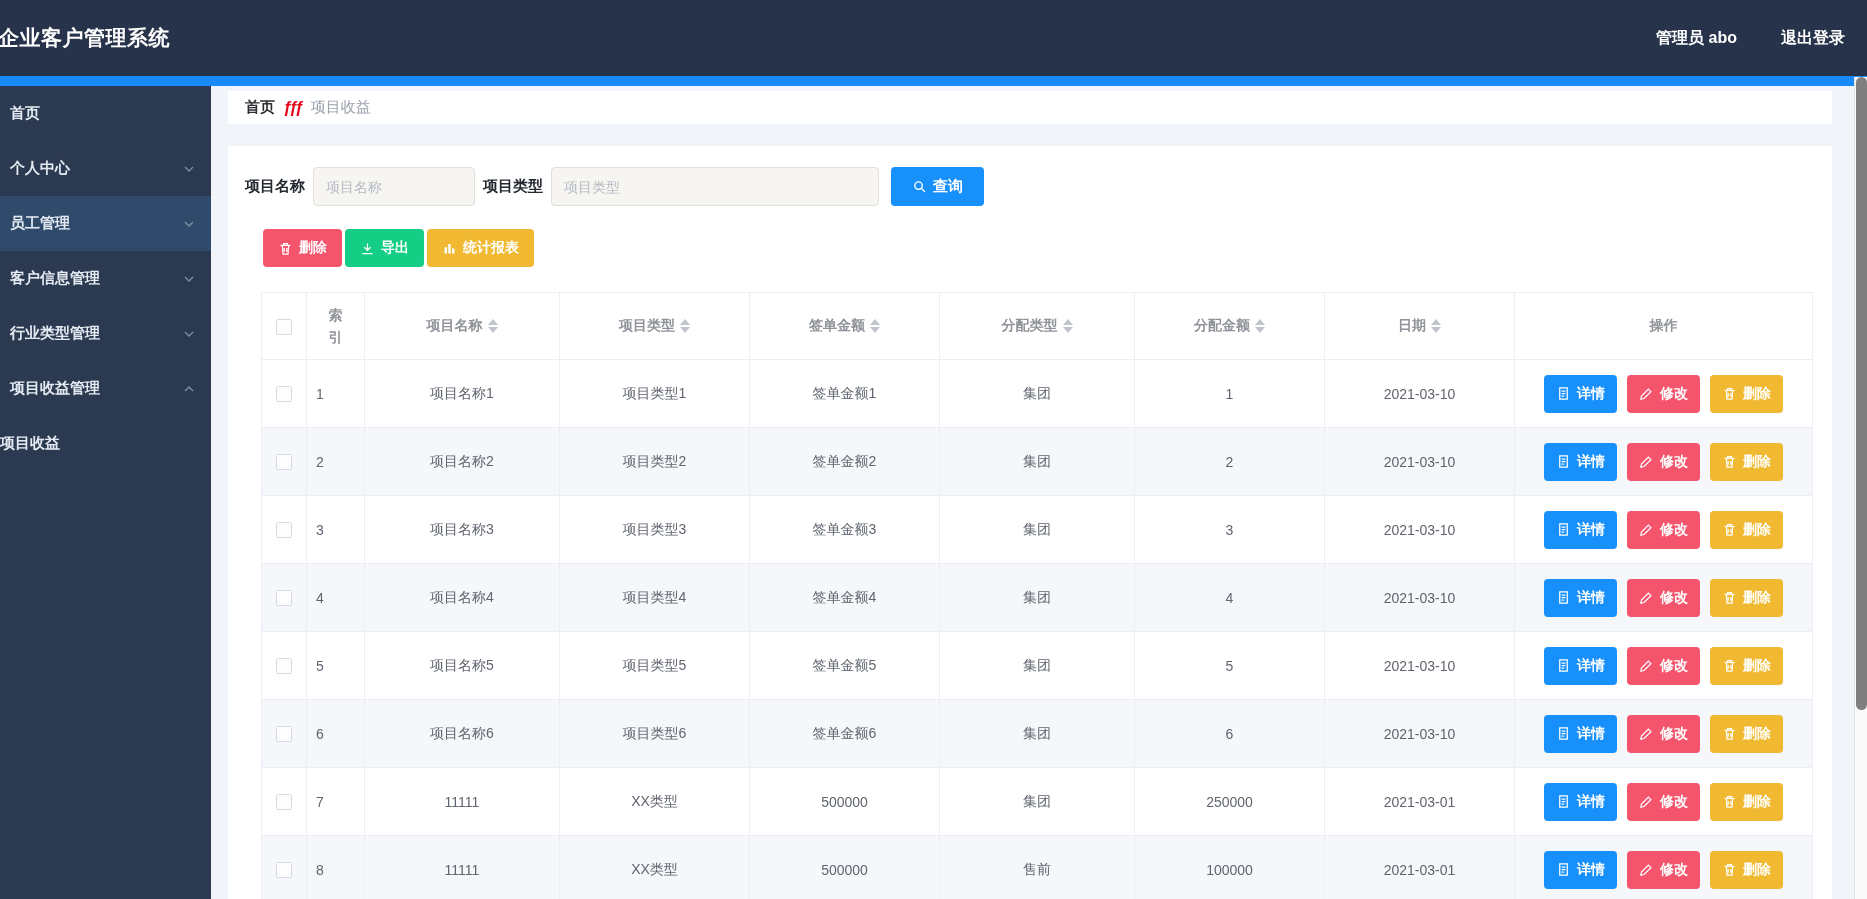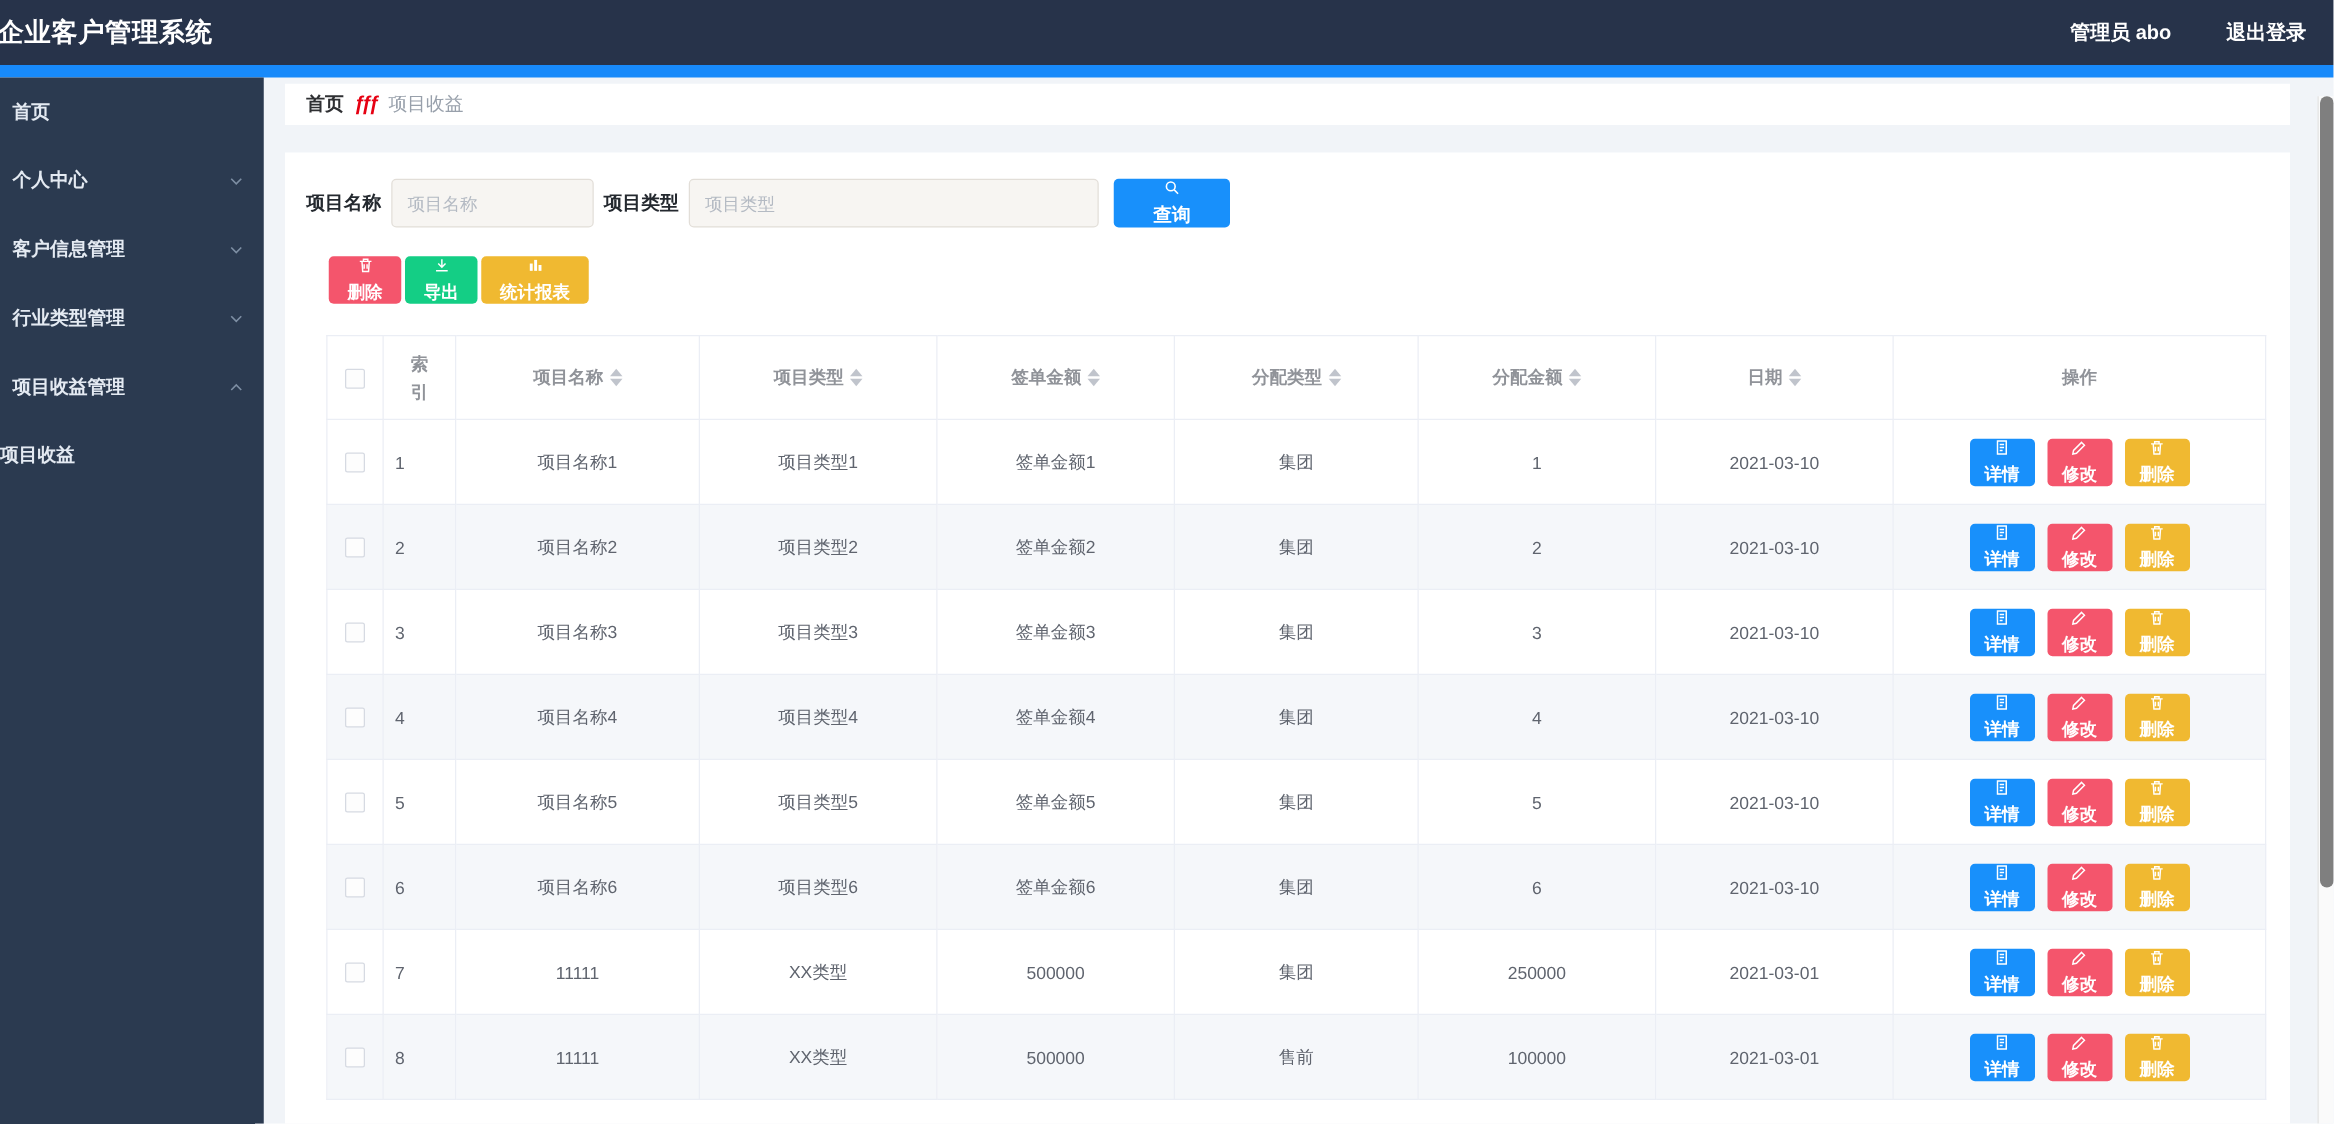--- a/index.html
+++ b/index.html
@@ -1,21 +1,21 @@
 <!DOCTYPE html>
 <html><head>
 <meta charset="utf-8">
 <style>
   * { margin:0; padding:0; box-sizing:border-box; }
   html,body { overflow:hidden; }
   body { font-family:"Liberation Sans","DejaVu Sans",sans-serif; }
   .screen { position:relative; width:1867px; height:899px; overflow:hidden; background:#f1f4f8; }
 
   
-  .topbar { height:52px; background:#27334a; display:flex; align-items:center; padding:0 22px 0 0; }
+  .topbar { height:76px; background:#27334a; display:flex; align-items:center; padding:0 22px 0 0; }
   .app-title { color:#fff; font-size:21px; font-weight:700; margin-left:-2px; letter-spacing:.5px; }
   .top-right { margin-left:auto; display:flex; align-items:center; gap:44px; }
   .top-right span { color:#fff; font-size:16px; font-weight:700; cursor:pointer; }
   .bluebar { height:10px; background:#188afa; }
 
   
   .layout { display:flex; height:868px; }
   .sidebar { flex:none; width:211px; background:#2b3a50; }
   .side-item { height:55px; display:flex; align-items:center; padding:0 14px 0 10px; color:#e4eaf2; font-size:15px; font-weight:700; cursor:pointer; }
   .side-item.active { background:#2f4a6b; }
@@ -34,21 +34,21 @@
   
   .search-row { display:flex; align-items:center; margin:21px 0 0 17px; }
   .form-label { font-size:15px; font-weight:700; color:#24292f; }
   .inp { height:39px; border:1px solid #e2ded8; background:#f7f5f2; border-radius:4px; padding:0 12px; font-size:14px; color:#606266; margin-left:8px; font-family:inherit; outline:none; }
   .inp::placeholder { color:#b4bac3; }
   .inp-name { width:162px; }
   .label-type { margin-left:8px; }
   .inp-type { width:328px; }
 
   
-  .btn { display:inline-flex; align-items:center; justify-content:center; gap:6px; border:none; border-radius:4px; color:#fff; font-weight:700; font-family:inherit; cursor:pointer; white-space:nowrap;flex-direction:column; }
+  .btn { display:inline-flex; align-items:center; justify-content:center; gap:6px; border:none; border-radius:4px; color:#fff; font-weight:700; font-family:inherit; cursor:pointer; white-space:nowrap; }
   .btn svg { width:15px; height:15px; display:block; }
   .btn-blue { background:#1890fb; } .btn-red { background:#f4556c; }
   .btn-green { background:#14ce85; } .btn-yellow { background:#f0b931;font-family:Liberation Mono, monospace; }
   .query-btn { width:93px; height:39px; margin-left:12px; font-size:15px; }
   .toolbar { display:flex; gap:3px; margin:23px 0 0 35px; }
   .toolbar .btn { height:38px; padding:0 15px; font-size:14px; }
 
   
   table { border-collapse:collapse; table-layout:fixed; width:1551px; margin:25px 19px 12px 33px; }
   th, td { border:1px solid #ebeef5; }
@@ -83,20 +83,28 @@
   </div>
   <div class="bluebar"></div>
 
   <div class="layout">
     <div class="sidebar" id="sidebar">
         <div class="side-item">
           <span>首页</span>
         </div>
         <div class="side-item">
           <span>个人中心</span>
+          <span class="chev">
+            <svg viewBox="0 0 24 24" fill="none" stroke="currentColor" stroke-width="2">
+              <path d="M6 9l6 6 6-6"></path>
+            </svg>
+          </span>
+        </div>
+        <div class="side-item active">
+          <span>员工管理</span>
           <span class="chev">
             <svg viewBox="0 0 24 24" fill="none" stroke="currentColor" stroke-width="2">
               <path d="M6 9l6 6 6-6"></path>
             </svg>
           </span>
         </div>
         <div class="side-item">
           <span>客户信息管理</span>
           <span class="chev">
             <svg viewBox="0 0 24 24" fill="none" stroke="currentColor" stroke-width="2">

